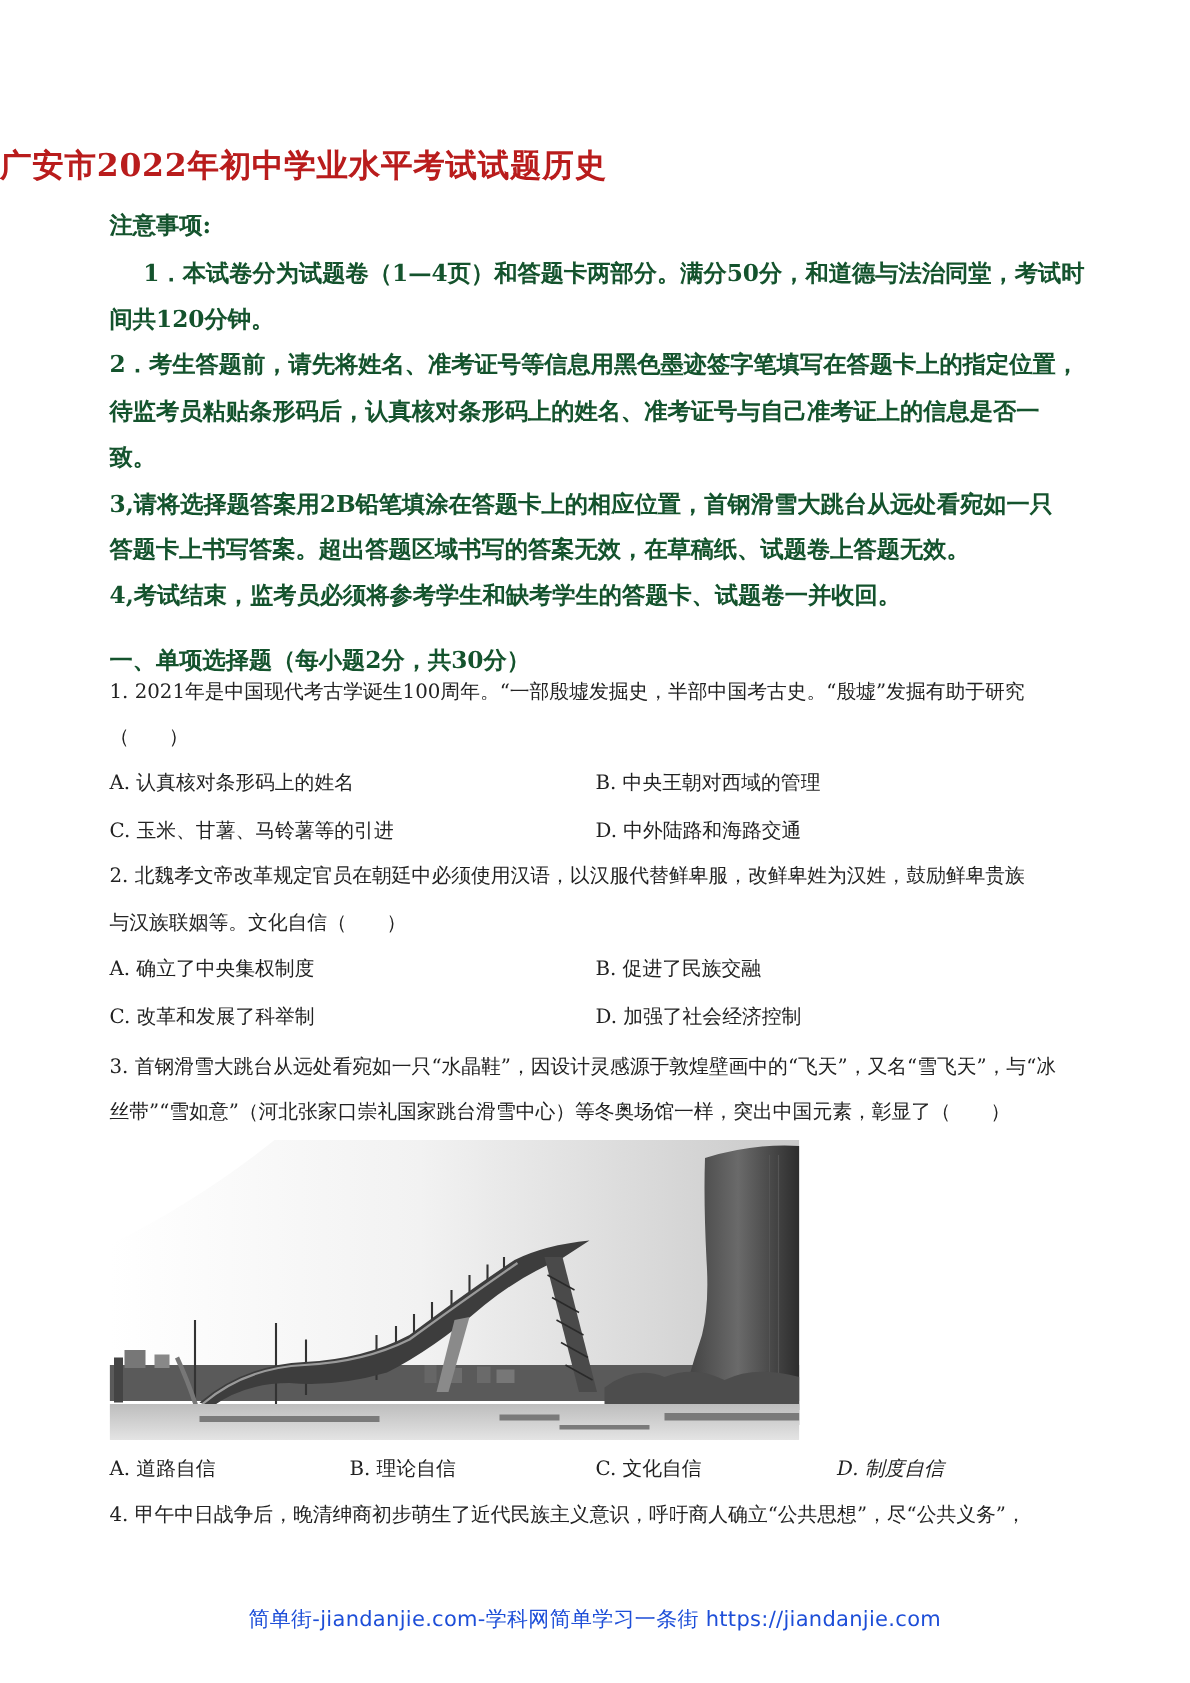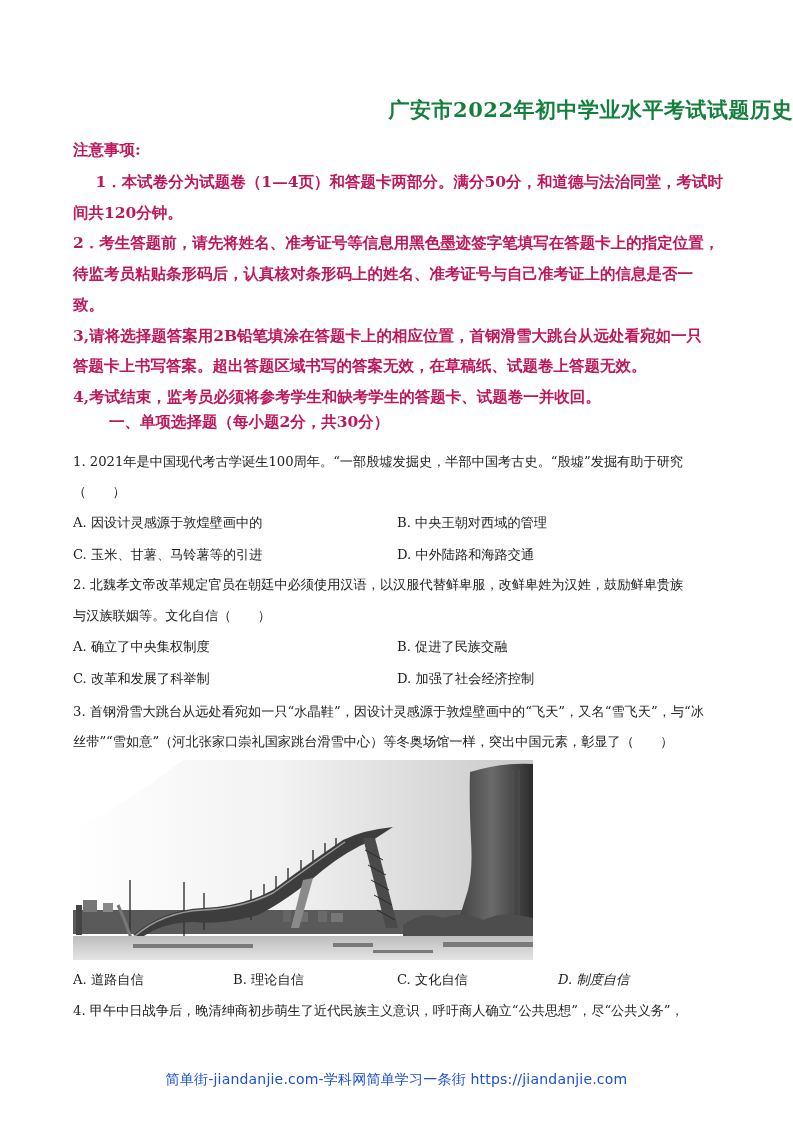--- a/index.html
+++ b/index.html
@@ -1,26 +1,26 @@
 <!DOCTYPE html>
 <html><head>
   <meta charset="utf-8">
   <style>
     html, body { margin: 0; padding: 0; background: #ffffff; }
     body { width: 793px; height: 1122px; position: relative; overflow: hidden; color: #111; }
     .page { position: absolute; left: 0; top: 0; width: 793px; height: 1122px; }
     .title {
-      position: absolute; left: 0; right: 0; top: 96px; text-align: right;
+      position: absolute; left: 0; right: 0; top: 96px; text-align: left;
       font-family: "DejaVu Serif", "Liberation Serif", serif; font-weight: bold;
-      font-size: 21px; letter-spacing: 0.5px; color: #15803d;
+      font-size: 21px; letter-spacing: 0.5px; color: #b91c1c;
     }
     .bold-line {
       position: absolute; left: 73px; width: 650px;
       font-family: "DejaVu Serif", "Liberation Serif", serif; font-weight: bold;
-      font-size: 15.5px; line-height: 20px; color: #be185d; white-space: nowrap;
+      font-size: 15.5px; line-height: 20px; color: #14532d; white-space: nowrap;
     }
     .q-line {
       position: absolute; left: 73px; width: 650px;
       font-family: "DejaVu Serif", "Liberation Serif", serif;
       font-size: 13.2px; line-height: 18px; color: #222; white-space: nowrap;
     }
     .opt {
       position: absolute;
       font-family: "DejaVu Serif", "Liberation Serif", serif;
       font-size: 13.2px; line-height: 18px; color: #222; white-space: nowrap;
@@ -49,25 +49,25 @@
 
   <div class="bold-line" style="top:233px;">2．考生答题前，请先将姓名、准考证号等信息用黑色墨迹签字笔填写在答题卡上的指定位置，</div>
   <div class="bold-line" style="top:264px;">待监考员粘贴条形码后，认真核对条形码上的姓名、准考证号与自己准考证上的信息是否一</div>
   <div class="bold-line" style="top:295px;">致。</div>
 
   <div class="bold-line" style="top:326px;">3,请将选择题答案用2B铅笔填涂在答题卡上的相应位置，首钢滑雪大跳台从远处看宛如一只</div>
   <div class="bold-line" style="top:356px;">答题卡上书写答案。超出答题区域书写的答案无效，在草稿纸、试题卷上答题无效。</div>
 
   <div class="bold-line" style="top:387px;">4,考试结束，监考员必须将参考学生和缺考学生的答题卡、试题卷一并收回。</div>
 
-  <div class="bold-line" style="top:412px;margin-left:36px;">一、单项选择题（每小题2分，共30分）</div>
+  <div class="bold-line" style="top:430px;">一、单项选择题（每小题2分，共30分）</div>
 
   <div class="q-line" style="top:453px;">1. 2021年是中国现代考古学诞生100周年。“一部殷墟发掘史，半部中国考古史。“殷墟”发掘有助于研究</div>
   <div class="q-line" style="top:483px;">（　　）</div>
-  <div class="opt" style="left:73px; top:514px;">A. 因设计灵感源于敦煌壁画中的</div>
+  <div class="opt" style="left:73px; top:514px;">A. 认真核对条形码上的姓名</div>
   <div class="opt" style="left:397px; top:514px;">B. 中央王朝对西域的管理</div>
   <div class="opt" style="left:73px; top:546px;">C. 玉米、甘薯、马铃薯等的引进</div>
   <div class="opt" style="left:397px; top:546px;">D. 中外陆路和海路交通</div>
 
   <div class="q-line" style="top:576px;">2. 北魏孝文帝改革规定官员在朝廷中必须使用汉语，以汉服代替鲜卑服，改鲜卑姓为汉姓，鼓励鲜卑贵族</div>
   <div class="q-line" style="top:607px;">与汉族联姻等。文化自信（　　）</div>
   <div class="opt" style="left:73px; top:638px;">A.  确立了中央集权制度</div>
   <div class="opt" style="left:397px; top:638px;">B.  促进了民族交融</div>
   <div class="opt" style="left:73px; top:670px;">C.  改革和发展了科举制</div>
   <div class="opt" style="left:397px; top:670px;">D.  加强了社会经济控制</div>

